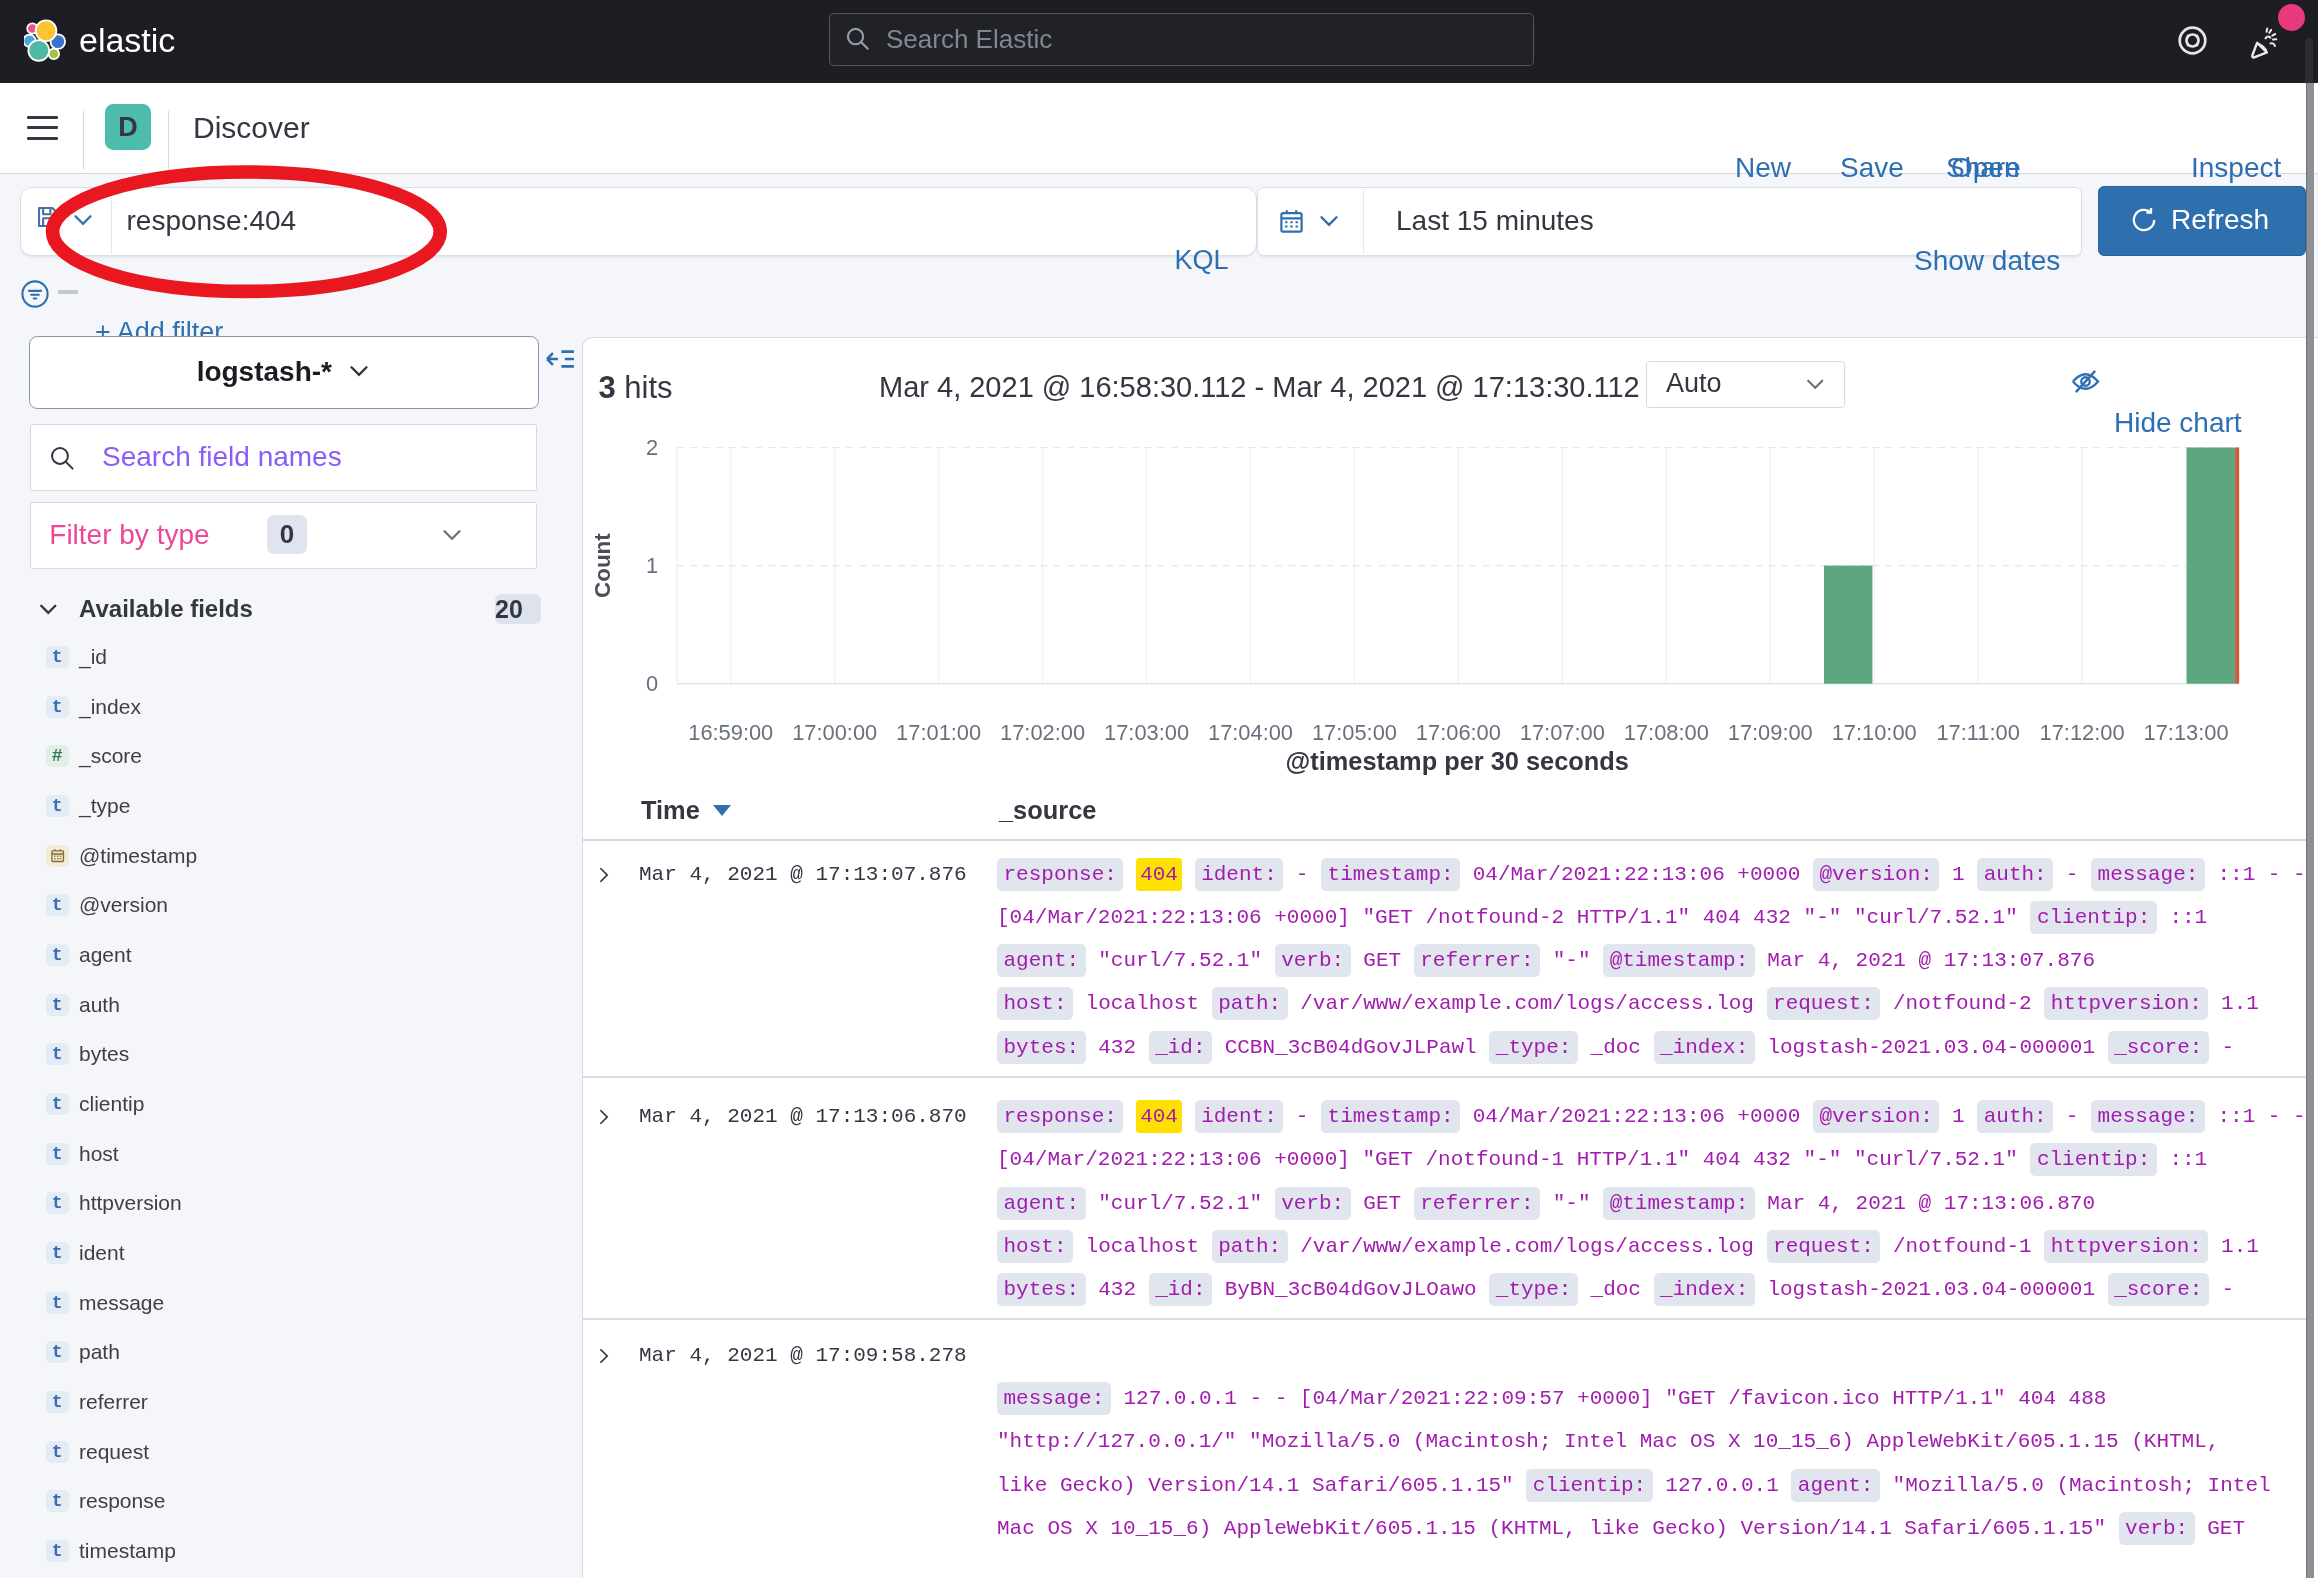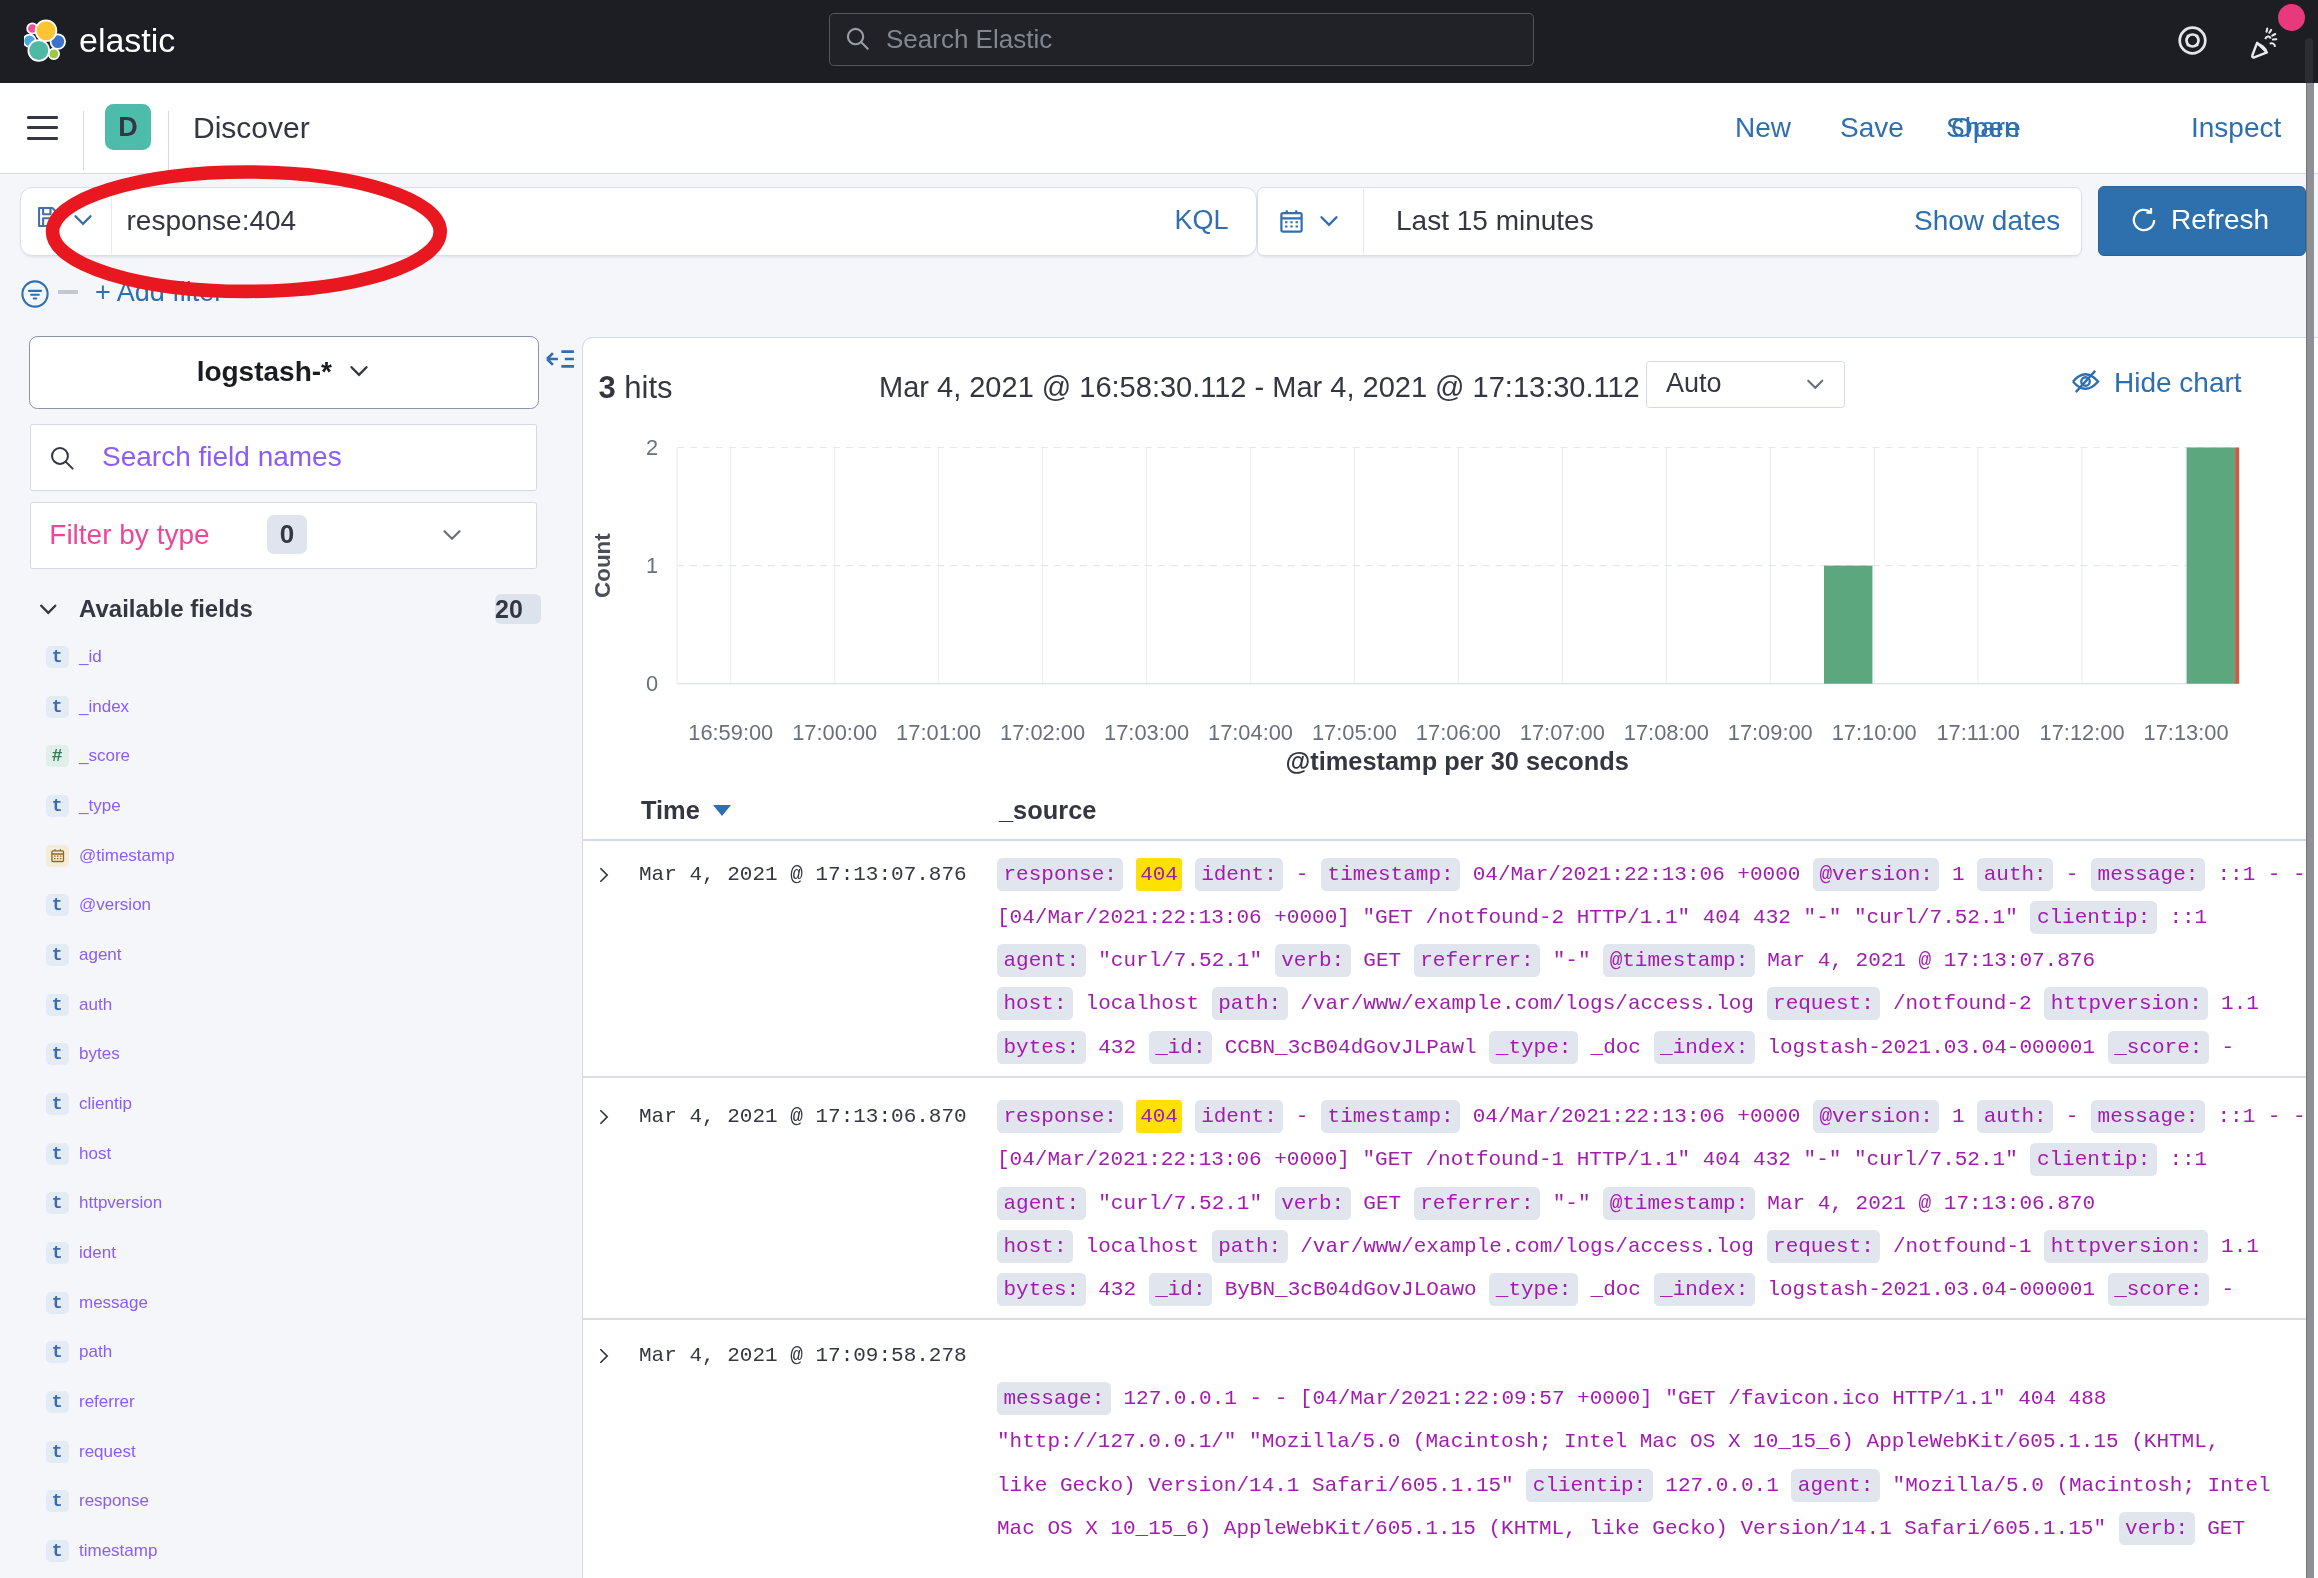--- a/index.html
+++ b/index.html
@@ -1,24 +1,24 @@
 <!DOCTYPE html>
 <html style="font-size:9.5px"><head>
 <meta charset="utf-8">
 <style>
   html,body{margin:0;padding:0;}
   body{width:2319px;height:1578px;background:#f4f6fa;font-family:"Liberation Sans",sans-serif;overflow:hidden;}
   #page{position:relative;width:2319px;height:1578px;overflow:hidden;}
   .abs{position:absolute;}
-  .blue{color:#2e6fb2;}
+  .blue{color:#2e6fb2;margin-top:40px;}
   .b{display:inline-block;line-height:33px;padding:0 6.5px;border-radius:5.3px;background:#e0e5ee;}
   .mk{display:inline-block;line-height:33px;padding:0 4.1px;border-radius:3.5px;background:#ffe100;}
   .srcline{position:absolute;left:414px;height:43px;line-height:43px;font-family:"Liberation Mono",monospace;font-size:21px;color:#a21caf;white-space:nowrap;}
   .timecell{position:absolute;left:56px;height:43px;line-height:43px;font-family:"Liberation Mono",monospace;font-size:21px;color:#343741;white-space:nowrap;}
-  .fieldname{position:absolute;left:79px;height:50px;line-height:50px;font-size:17px;color:#8b5cf6;white-space:nowrap;}
+  .fieldname{position:absolute;left:79px;height:50px;line-height:50px;font-size:21px;color:#404040;white-space:nowrap;}
   .fbadge{position:absolute;left:46px;width:22.5px;height:22.5px;border-radius:4.7px;text-align:center;}
 </style>
 </head>
 <body>
 <div id="page">
 
   <div class="abs" id="topbar" style="left:0;top:0;width:2319px;height:83px;background:#1d1e24;">
 
     <svg class="abs" style="left:24px;top:15.4px;" width="45" height="53" viewBox="0 0 38 45">
       <g stroke="#ffffff" stroke-width="1.5">

